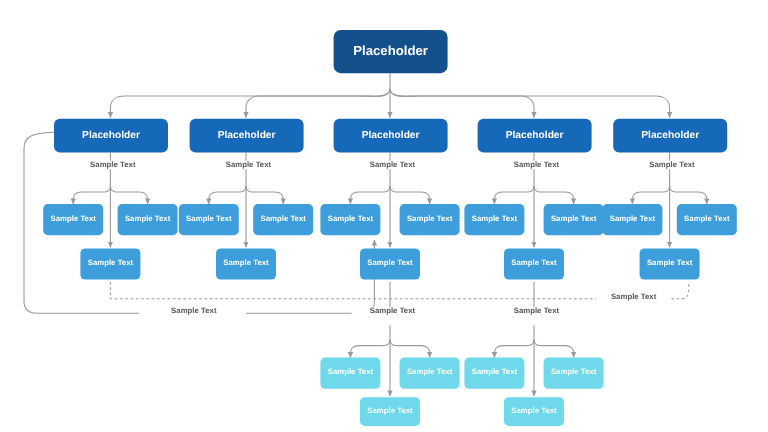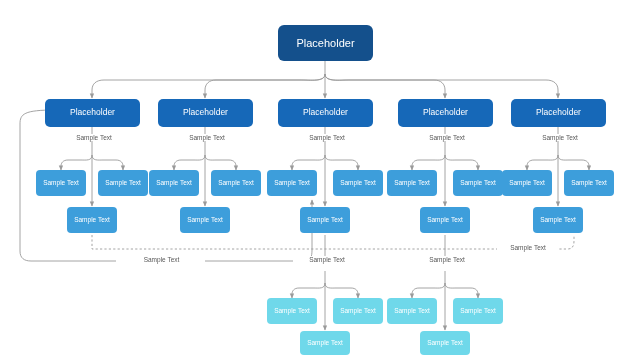--- a/index.html
+++ b/index.html
@@ -1,21 +1,21 @@
 <!DOCTYPE html>
 <html><head>
 <meta charset="utf-8">
 <style>
   html,body{margin:0;padding:0;}
   body{
     width:640px;height:360px;background:#ffffff;
     font-family:"Liberation Sans",sans-serif;
     overflow:hidden;position:relative;
   }
-  #stage{position:absolute;left:0;top:0;width:640px;height:360px;}
+  #stage{position:absolute;left:0;top:0;width:640px;height:360px;font-weight:bold;}
   svg.wires{position:absolute;left:0;top:0;width:640px;height:360px;pointer-events:none;}
 
   .node{
     position:absolute;box-sizing:border-box;
     display:flex;align-items:center;justify-content:center;
     text-align:center;color:#ffffff;line-height:1.15;
     border-radius:5px;
   }
   .lvl0{background:#14508c;font-size:11px;border-radius:6px;}
   .lvl1{background:#1668b8;font-size:8.5px;}

